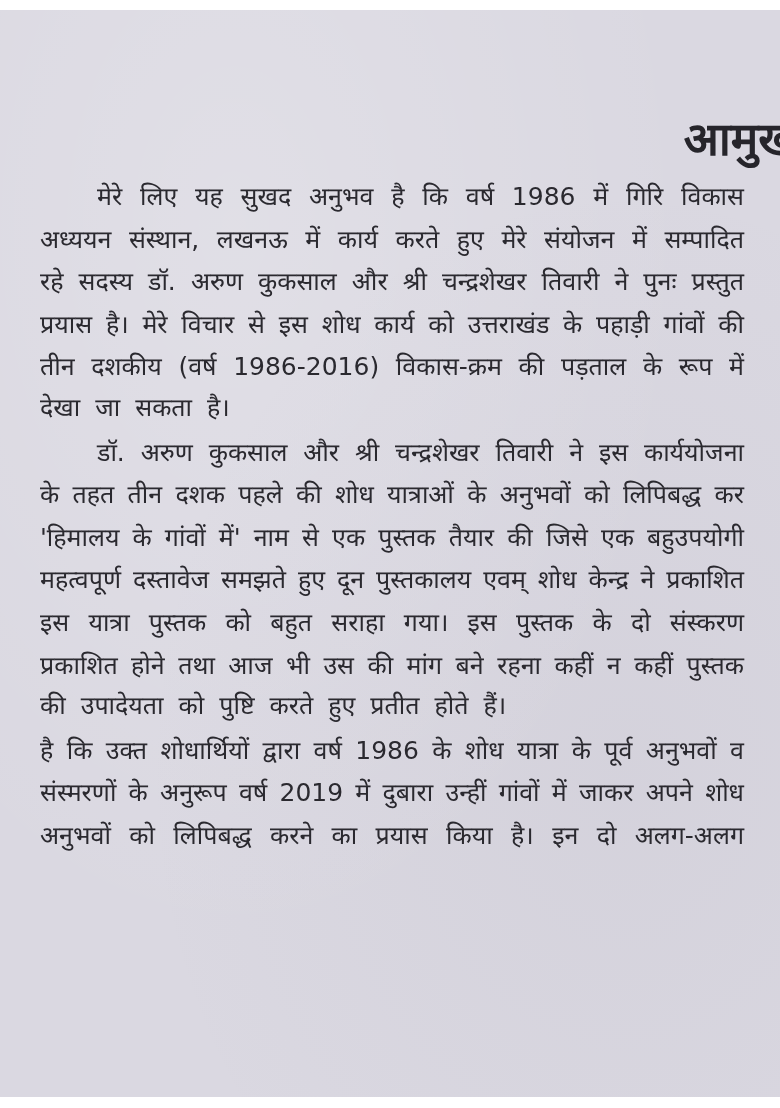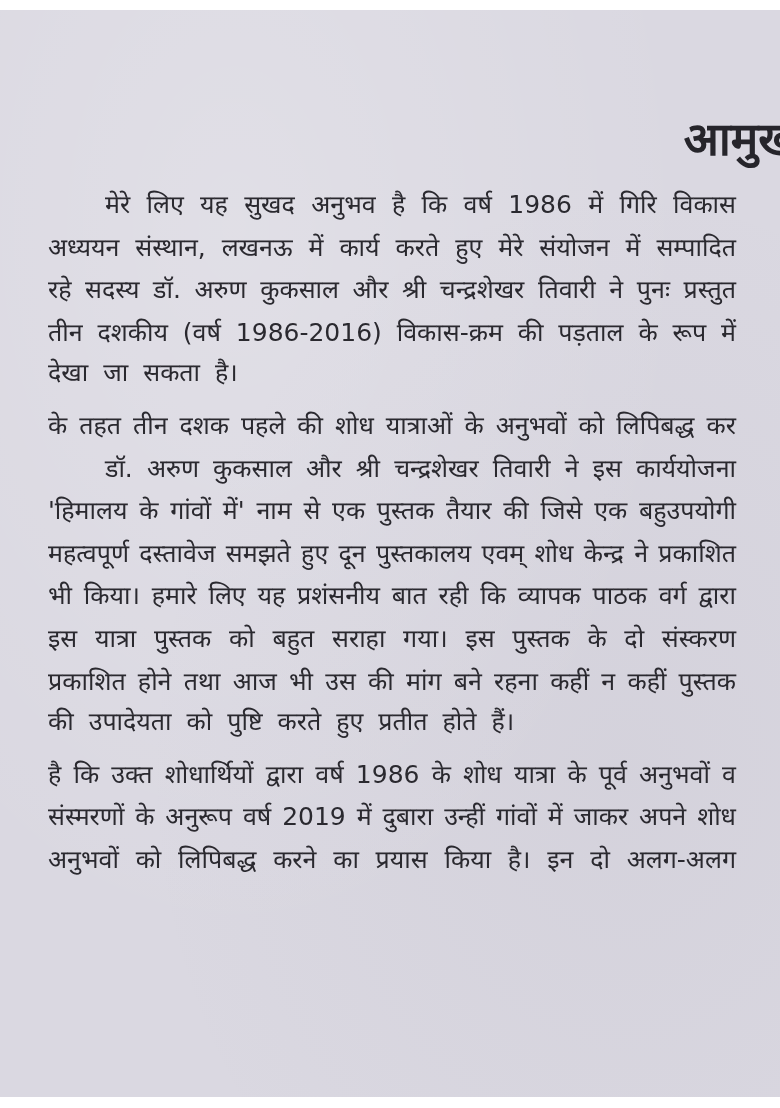--- a/index.html
+++ b/index.html
@@ -40,21 +40,21 @@
   .body-text {
     position: absolute;
     left: 40px;
     top: 166px;
     width: 704px;
     color: #2a292f;
     font-size: 25px;
     line-height: 42.6px;
   }
   .para {
-    margin: 8px;
+    margin: 0;
     text-align: justify;
     text-align-last: justify;
   }
   .line {
     display: block;
     white-space: nowrap;
     text-align: justify;
     text-align-last: justify;
     height: 42.6px;
     overflow: visible;
@@ -71,29 +71,29 @@
 <body>
 
 <div class="page">
   <h1 class="title">आमुख</h1>
 
   <div class="body-text">
     <div class="para">
       <span class="line first">मेरे लिए यह सुखद अनुभव है कि वर्ष 1986 में गिरि विकास</span>
       <span class="line">अध्ययन संस्थान, लखनऊ में कार्य करते हुए मेरे संयोजन में सम्पादित</span>
       <span class="line">रहे सदस्य डॉ. अरुण कुकसाल और श्री चन्द्रशेखर तिवारी ने पुनः प्रस्तुत</span>
+      <span class="line">प्रयास है। मेरे विचार से इस शोध कार्य को उत्तराखंड के पहाड़ी गांवों की</span>
       <span class="line">तीन दशकीय (वर्ष 1986-2016) विकास-क्रम की पड़ताल के रूप में</span>
       <span class="line last">देखा जा सकता है।</span>
     </div>
     <div class="para">
+      <span class="line first">डॉ. अरुण कुकसाल और श्री चन्द्रशेखर तिवारी ने इस कार्ययोजना</span>
       <span class="line">के तहत तीन दशक पहले की शोध यात्राओं के अनुभवों को लिपिबद्ध कर</span>
-      <span class="line first">डॉ. अरुण कुकसाल और श्री चन्द्रशेखर तिवारी ने इस कार्ययोजना</span>
       <span class="line">'हिमालय के गांवों में' नाम से एक पुस्तक तैयार की जिसे एक बहुउपयोगी</span>
       <span class="line">महत्वपूर्ण दस्तावेज समझते हुए दून पुस्तकालय एवम् शोध केन्द्र ने प्रकाशित</span>
-      <span class="line">भी किया। हमारे लिए यह प्रशंसनीय बात रही कि व्यापक पाठक वर्ग द्वारा</span>
       <span class="line">इस यात्रा पुस्तक को बहुत सराहा गया। इस पुस्तक के दो संस्करण</span>
       <span class="line">प्रकाशित होने तथा आज भी उस की मांग बने रहना कहीं न कहीं पुस्तक</span>
       <span class="line last">की उपादेयता को पुष्टि करते हुए प्रतीत होते हैं।</span>
     </div>
     <div class="para">
       <span class="line">है कि उक्त शोधार्थियों द्वारा वर्ष 1986 के शोध यात्रा के पूर्व अनुभवों व</span>
       <span class="line">संस्मरणों के अनुरूप वर्ष 2019 में दुबारा उन्हीं गांवों में जाकर अपने शोध</span>
       <span class="line">अनुभवों को लिपिबद्ध करने का प्रयास किया है। इन दो अलग-अलग</span>
     </div>
   </div>

